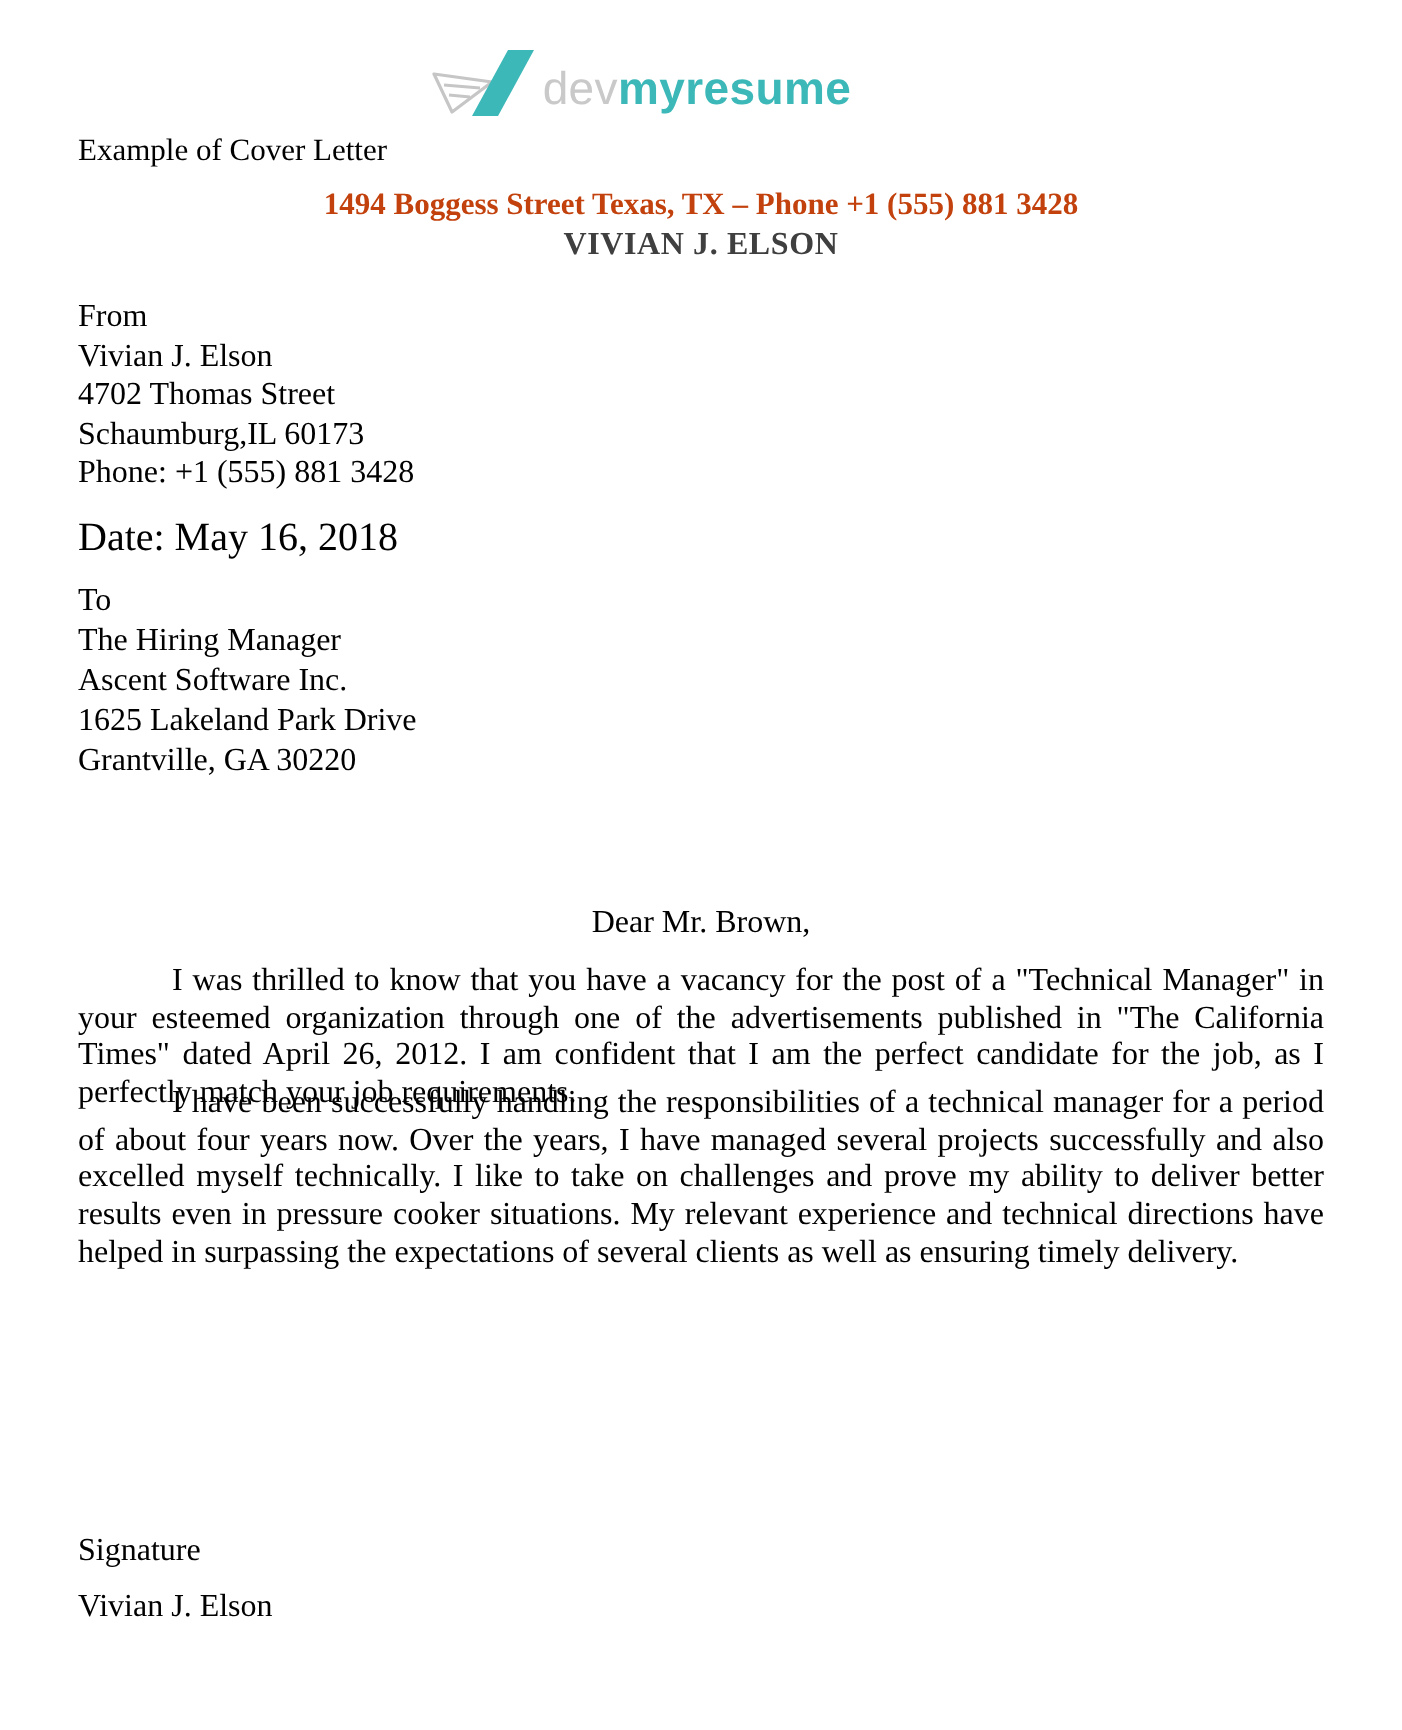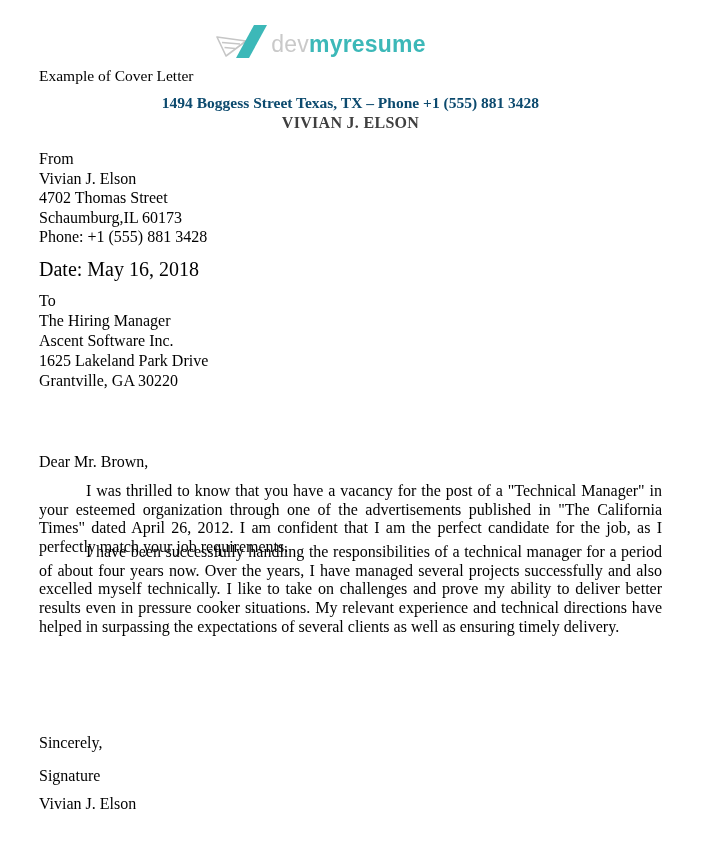--- a/index.html
+++ b/index.html
@@ -36,38 +36,38 @@
   .logo-myresume { color: #3cb8b8; font-weight: 700; }
 
   .example-label {
     top: 66px;
     font-size: 15.5px;
     line-height: 20px;
   }
 
   .letterhead { top: 93px; text-align: center; }
   .letterhead-address {
-    color: #0c4a6e;
+    color: #c2410c;
     font-weight: 700;
     font-size: 15.5px;
     line-height: 20px;
   }
   .letterhead-name {
     color: #3f3f3f;
     font-weight: 700;
     font-size: 16px;
     line-height: 20px;
     letter-spacing: 0.3px;
   }
 
   .from-block { top: 149px; font-size: 16px; line-height: 19.6px; }
   .date-line  { top: 260px; font-size: 20px; line-height: 19px; }
   .to-block   { top: 291px; font-size: 16px; line-height: 20px; }
 
-  .salutation { top: 452px; font-size: 16px; line-height: 19px; }
+  .salutation { top: 452px; font-size: 16px; line-height: 19px; text-align: center; }
 
   .para {
     margin: 0;
     font-size: 16px;
     line-height: 18.7px;
     text-align: justify;
     text-indent: 47px;
   }
   .para-1 { top: 482px; }
   .para-2 { top: 543px; }
@@ -117,17 +117,16 @@
     <div>Ascent Software Inc.</div>
     <div>1625 Lakeland Park Drive</div>
     <div>Grantville, GA 30220</div>
   </div>
 
   <div class="abs salutation">Dear Mr. Brown,</div>
 
   <p class="abs para para-1">I was thrilled to know that you have a vacancy for the post of a "Technical Manager" in your esteemed organization through one of the advertisements published in "The California Times" dated April 26, 2012. I am confident that I am the perfect candidate for the job, as I perfectly match your job requirements.</p>
   <p class="abs para para-2">I have been successfully handling the responsibilities of a technical manager for a period of about four years now. Over the years, I have managed several projects successfully and also excelled myself technically. I like to take on challenges and prove my ability to deliver better results even in pressure cooker situations. My relevant experience and technical directions have helped in surpassing the expectations of several clients as well as ensuring timely delivery.</p>
 
-  <div class="abs valediction">Sincerely,</div>
   <div class="abs signature-label">Signature</div>
   <div class="abs signer-name">Vivian J. Elson</div>
 
 </div>
 
 </body></html>

